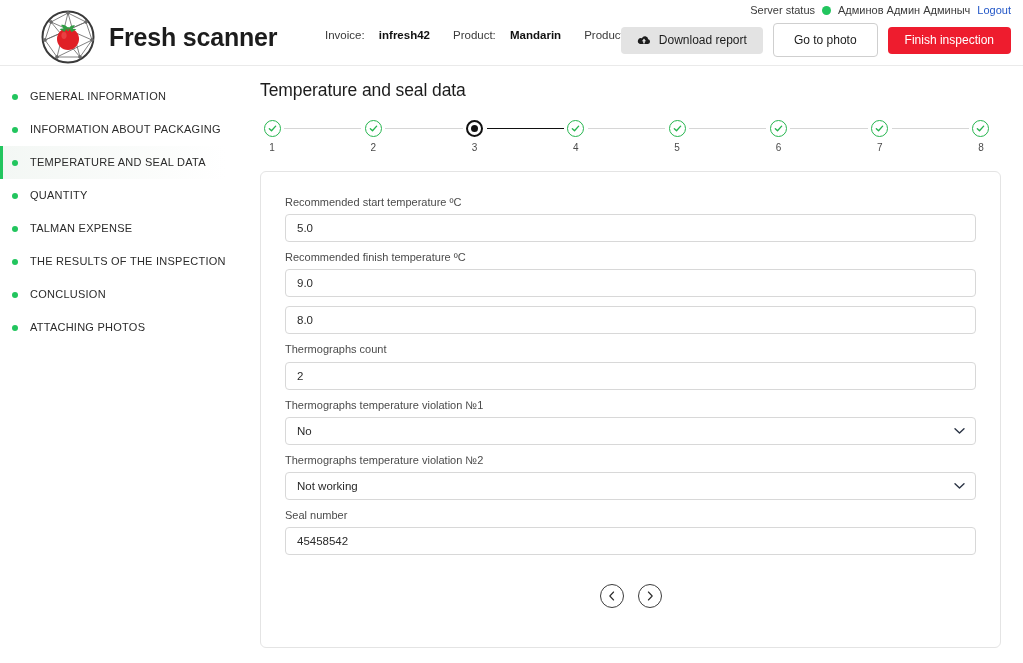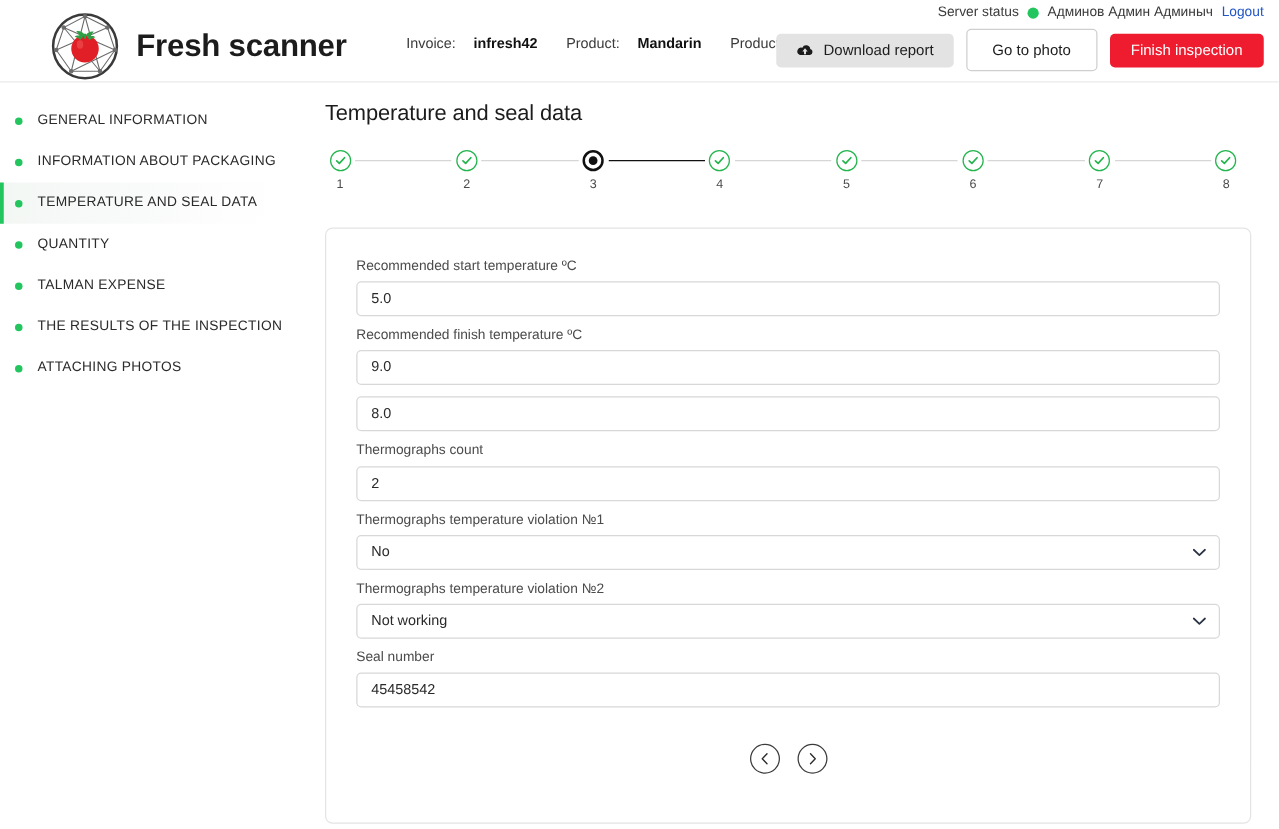--- a/index.html
+++ b/index.html
@@ -134,21 +134,21 @@
     margin-top: 6px; font-size: 10px; color: #4a4a4a; line-height: 1;
   }
   .connector {
     flex: 1 1 auto; height: 1px; background: #d6d6d6;
     margin-top: 8px;
   }
   .connector.dark { background: #111; height: 1.8px; margin-top: 7.5px; }
 
   
   .card {
-    margin-top: 29px;
+    margin-top: 18px;
     border: 1px solid #e4e4e4; border-radius: 6px;
     background: #fff;
     padding: 24px 24px 0 24px;
     height: 477px;
   }
   .field { margin-bottom: 9px; }
   .field-label {
     font-size: 11px; color: #4b4b4b; margin-bottom: 5px; line-height: 1.2;
   }
   .control {
@@ -267,20 +267,24 @@
     <div class="nav-item">
       <span class="bullet"></span>
       <span class="nav-label">TALMAN EXPENSE</span>
     </div>
     <div class="nav-item">
       <span class="bullet"></span>
       <span class="nav-label">THE RESULTS OF THE INSPECTION</span>
     </div>
     <div class="nav-item">
       <span class="bullet"></span>
+      <span class="nav-label">CONCLUSION</span>
+    </div>
+    <div class="nav-item">
+      <span class="bullet"></span>
       <span class="nav-label">ATTACHING PHOTOS</span>
     </div>
   </div>
 
   <div class="main">
 
     <h1 class="page-title">Temperature and seal data</h1>
 
     <div class="stepper">
 

